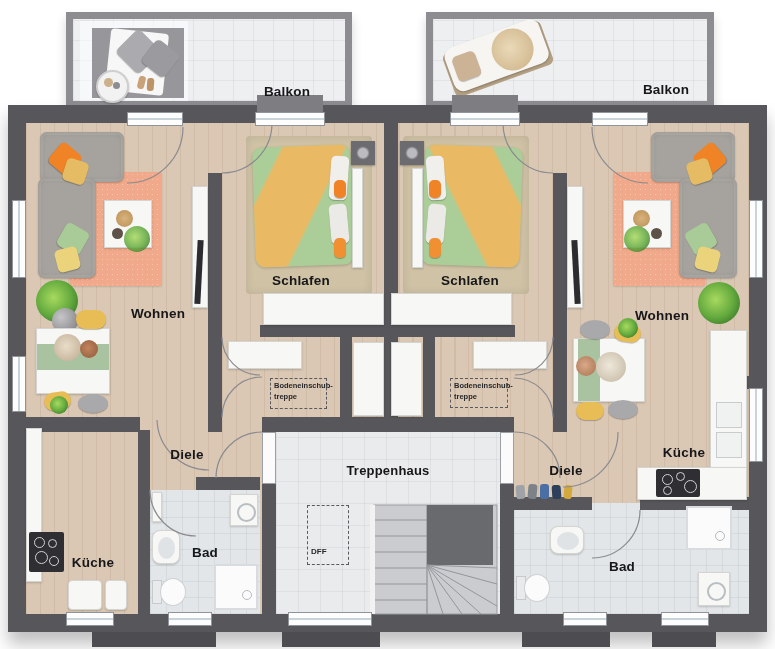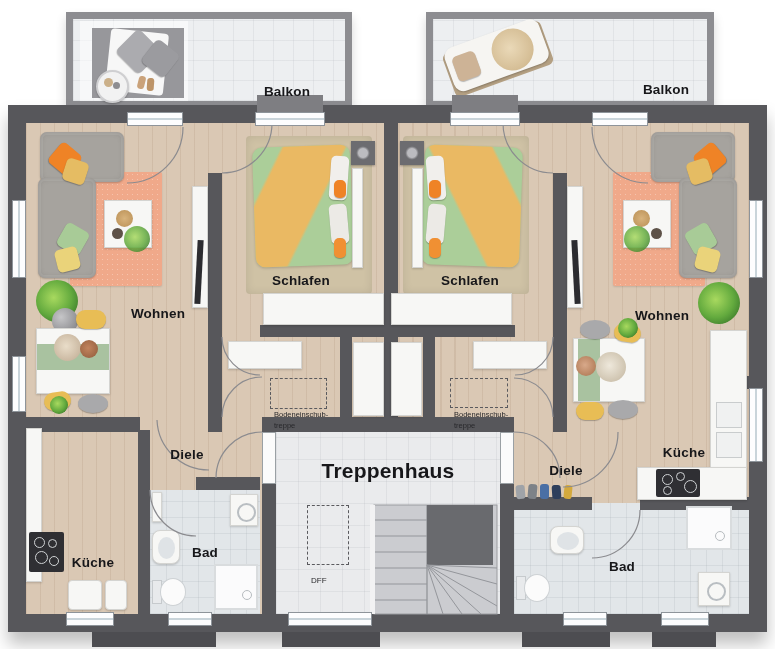--- a/index.html
+++ b/index.html
@@ -22,21 +22,21 @@
         box-shadow:0 6px 10px rgba(0,0,0,.16);}
   .furn{position:absolute;background:#f7f7f5;border:1px solid #d4d4d1;box-sizing:border-box;
         box-shadow:0 1px 2px rgba(0,0,0,.18);}
   .window{position:absolute;background:#fdfdfe;border:1px solid #8e949a;box-sizing:border-box;}
   .win-h{background-image:linear-gradient(to bottom, rgba(0,0,0,0) 44%, #c9d4da 44%, #c9d4da 56%, rgba(0,0,0,0) 56%);}
   .win-v{background-image:linear-gradient(to right, rgba(0,0,0,0) 44%, #c9d4da 44%, #c9d4da 56%, rgba(0,0,0,0) 56%);}
   .sill{position:absolute;background:#7e7e82;}
   .porch{position:absolute;background:#4d4d51;}
   .room-label{position:absolute;transform:translate(-50%,-50%);font-weight:700;font-size:13.5px;
         line-height:1;color:#17171a;letter-spacing:.2px;white-space:nowrap;}
-  .note{position:absolute;font-weight:400;font-size:7.5px;line-height:1.4;color:#28282b;margin-top:29px;}
+  .note{position:absolute;font-weight:700;font-size:7.5px;line-height:1.4;color:#28282b;}
   .dashed{position:absolute;border:1.5px dashed #5a5a5e;box-sizing:border-box;}
   .sofa{position:absolute;background:#a6a39e;border-radius:7px;
         box-shadow:inset 0 0 0 3px rgba(255,255,255,.10), inset 0 0 6px rgba(0,0,0,.18), 0 1px 2px rgba(0,0,0,.22);}
   .pillow{position:absolute;border-radius:5px;box-shadow:0 1px 1px rgba(0,0,0,.25);}
   .rug{position:absolute;background-color:#f0a98a;border-radius:2px;
         background-image:radial-gradient(rgba(255,255,255,.30) 14%, rgba(0,0,0,0) 16%);background-size:5px 5px;
         box-shadow:0 1px 2px rgba(0,0,0,.12);}
   .carpet{position:absolute;background:#cfc2a5;border-radius:4px;box-shadow:inset 0 0 10px rgba(0,0,0,.10);}
   .plant{position:absolute;border-radius:50%;
         background:radial-gradient(circle at 42% 42%, #a8d95f, #63aa3e 52%, #4a8c32 72%, rgba(0,0,0,0) 76%);}
@@ -313,20 +313,20 @@
   <div class="dashed" style="left:307px;top:505px;width:42px;height:60px;"></div>
   <div class="note" style="left:311px;top:546px;font-size:8px;">DFF</div>
 
   <div class="room-label" style="left:287px;top:92px;">Balkon</div>
   <div class="room-label" style="left:666px;top:90px;">Balkon</div>
   <div class="room-label" style="left:158px;top:314px;">Wohnen</div>
   <div class="room-label" style="left:301px;top:281px;">Schlafen</div>
   <div class="room-label" style="left:470px;top:281px;">Schlafen</div>
   <div class="room-label" style="left:662px;top:316px;">Wohnen</div>
   <div class="room-label" style="left:187px;top:455px;">Diele</div>
-  <div class="room-label" style="left:388px;top:470px;font-size:21px;">Treppenhaus</div>
+  <div class="room-label" style="left:388px;top:470px;font-size:13px;">Treppenhaus</div>
   <div class="room-label" style="left:566px;top:471px;">Diele</div>
   <div class="room-label" style="left:684px;top:453px;">Küche</div>
   <div class="room-label" style="left:93px;top:563px;">Küche</div>
   <div class="room-label" style="left:205px;top:553px;">Bad</div>
   <div class="room-label" style="left:622px;top:567px;">Bad</div>
 
 </div>
 
 </body></html>

